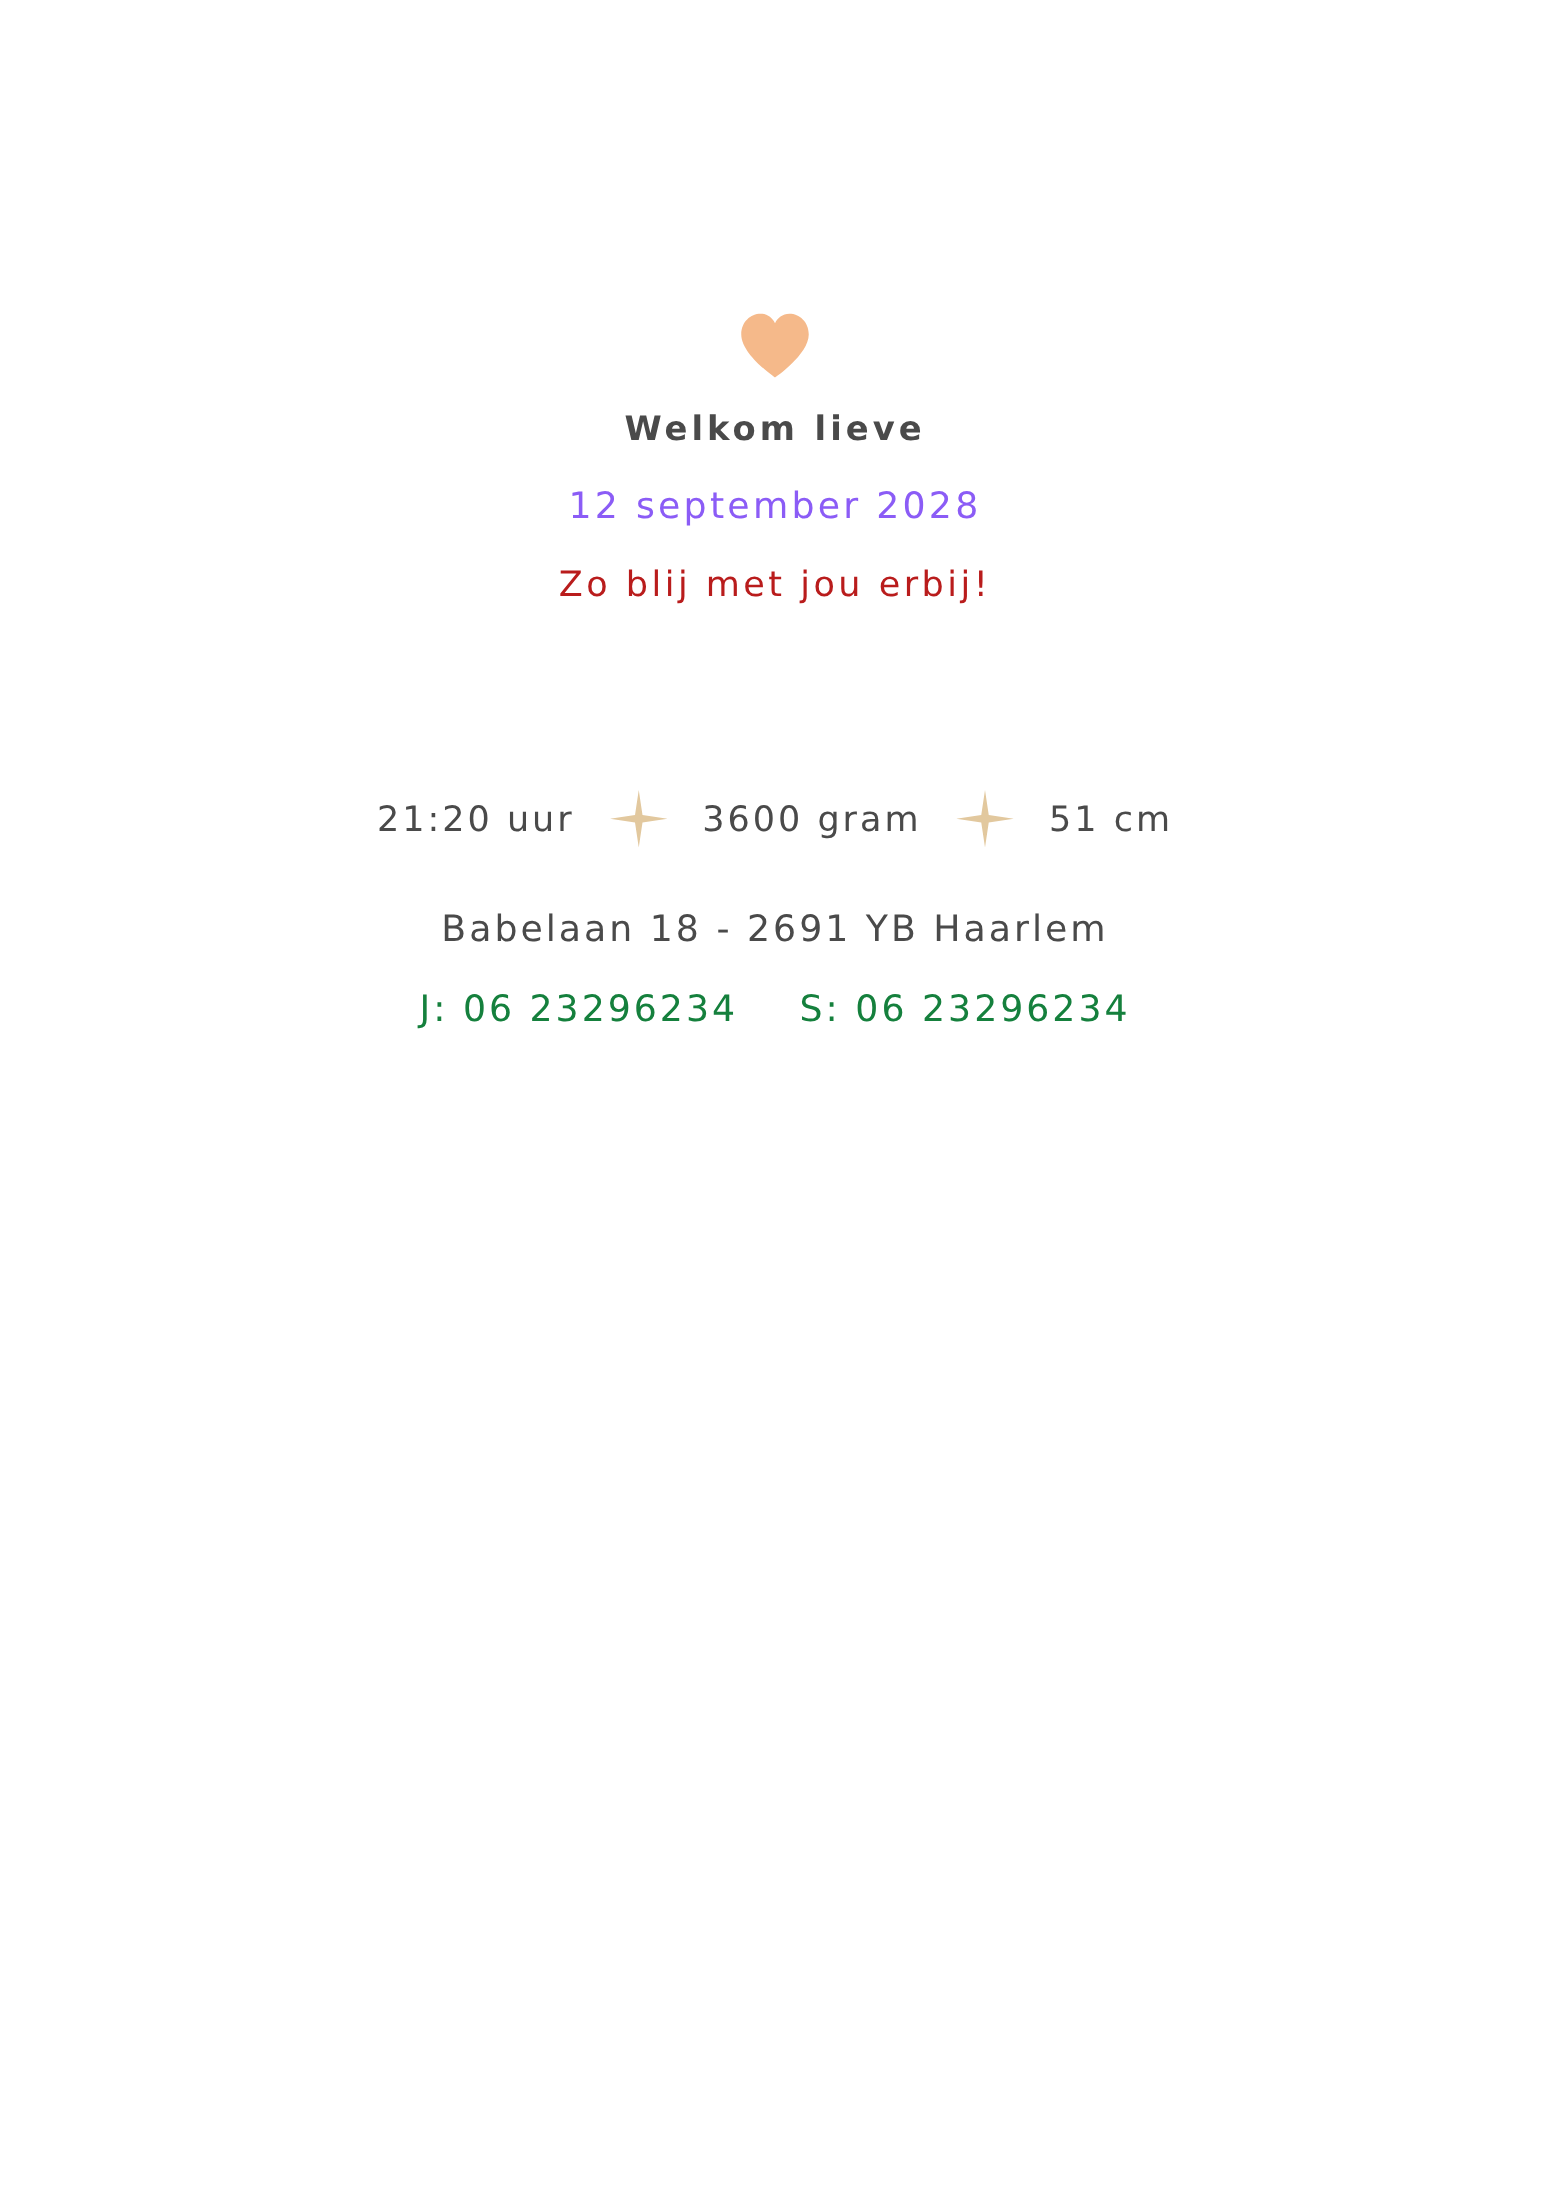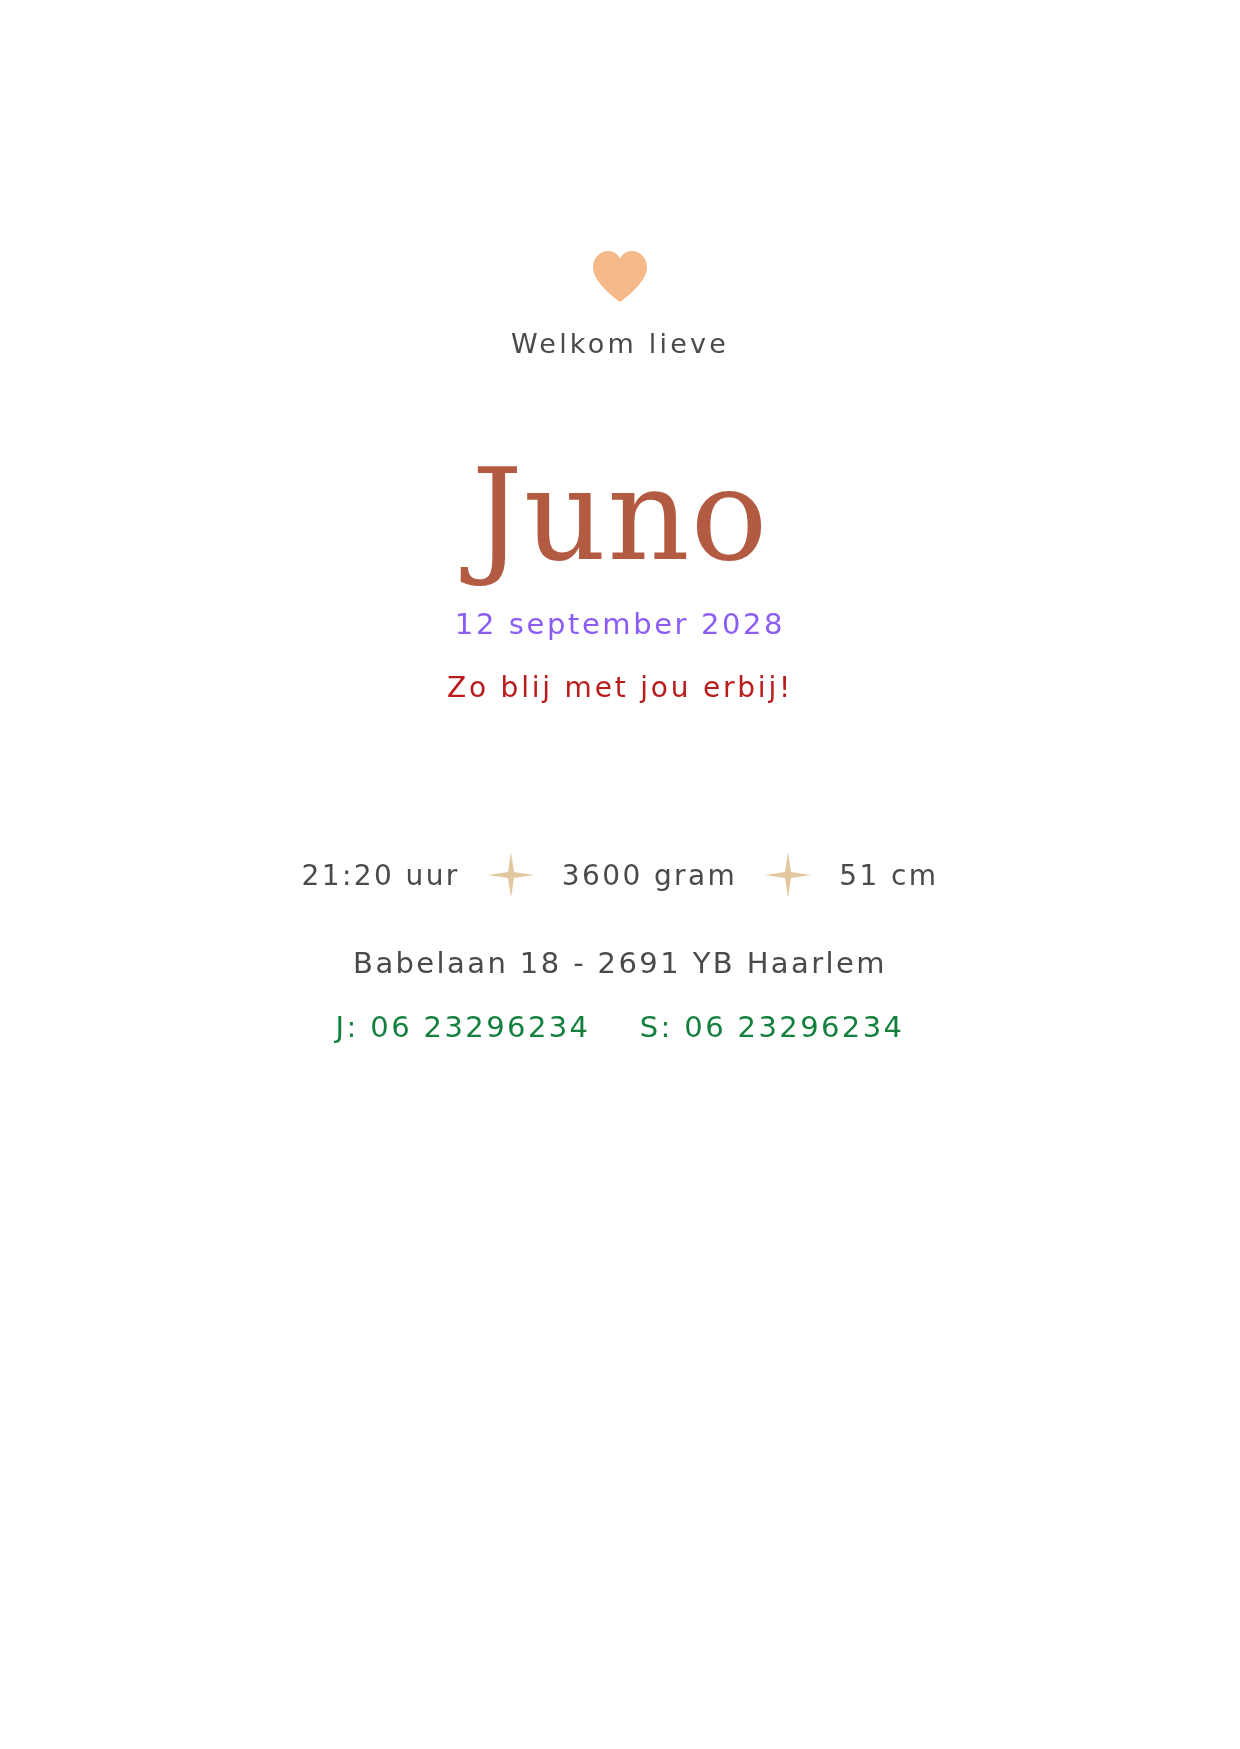--- a/index.html
+++ b/index.html
@@ -34,21 +34,21 @@
     justify-content: center;
   }
   .heart-wrap svg { display: block; }
 
   
   .welkom {
     margin-top: 22px;
     font-size: 27px;
     letter-spacing: 3.2px;
     color: #4a4a4a;
-    font-weight: 400;
+    font-weight: 700;
   }
 
   
   .name {
     margin-top: 92px;
     font-family: "DejaVu Serif", serif;
     font-size: 128px;
     line-height: 1;
     color: #b35a42;
     letter-spacing: 1px;
@@ -120,21 +120,20 @@
 <div class="card">
 
   <div class="heart-wrap">
     <svg width="60" height="58" viewBox="0 0 60 58" xmlns="http://www.w3.org/2000/svg">
       <path d="M30 54 C30 54 3 35.5 3 19.5 C3 9.5 10.5 3 18.5 3 C24 3 28 6.5 30 10.5 C32 6.5 36 3 41.5 3 C49.5 3 57 9.5 57 19.5 C57 35.5 30 54 30 54 Z" fill="#f5b98a"></path>
     </svg>
   </div>
 
   <div class="welkom">Welkom lieve</div>
 
-  <div class="name">Juno</div>
 
   <div class="date">12 september 2028</div>
 
   <div class="tagline">Zo blij met jou erbij!</div>
 
   <div class="stats">
     <span>21:20 uur</span>
     <span class="sep">
       <svg width="46" height="46" viewBox="0 0 46 46" xmlns="http://www.w3.org/2000/svg">
         <path d="M23 0 L26 20 L46 23 L26 26 L23 46 L20 26 L0 23 L20 20 Z" fill="#e2c89e"></path>

